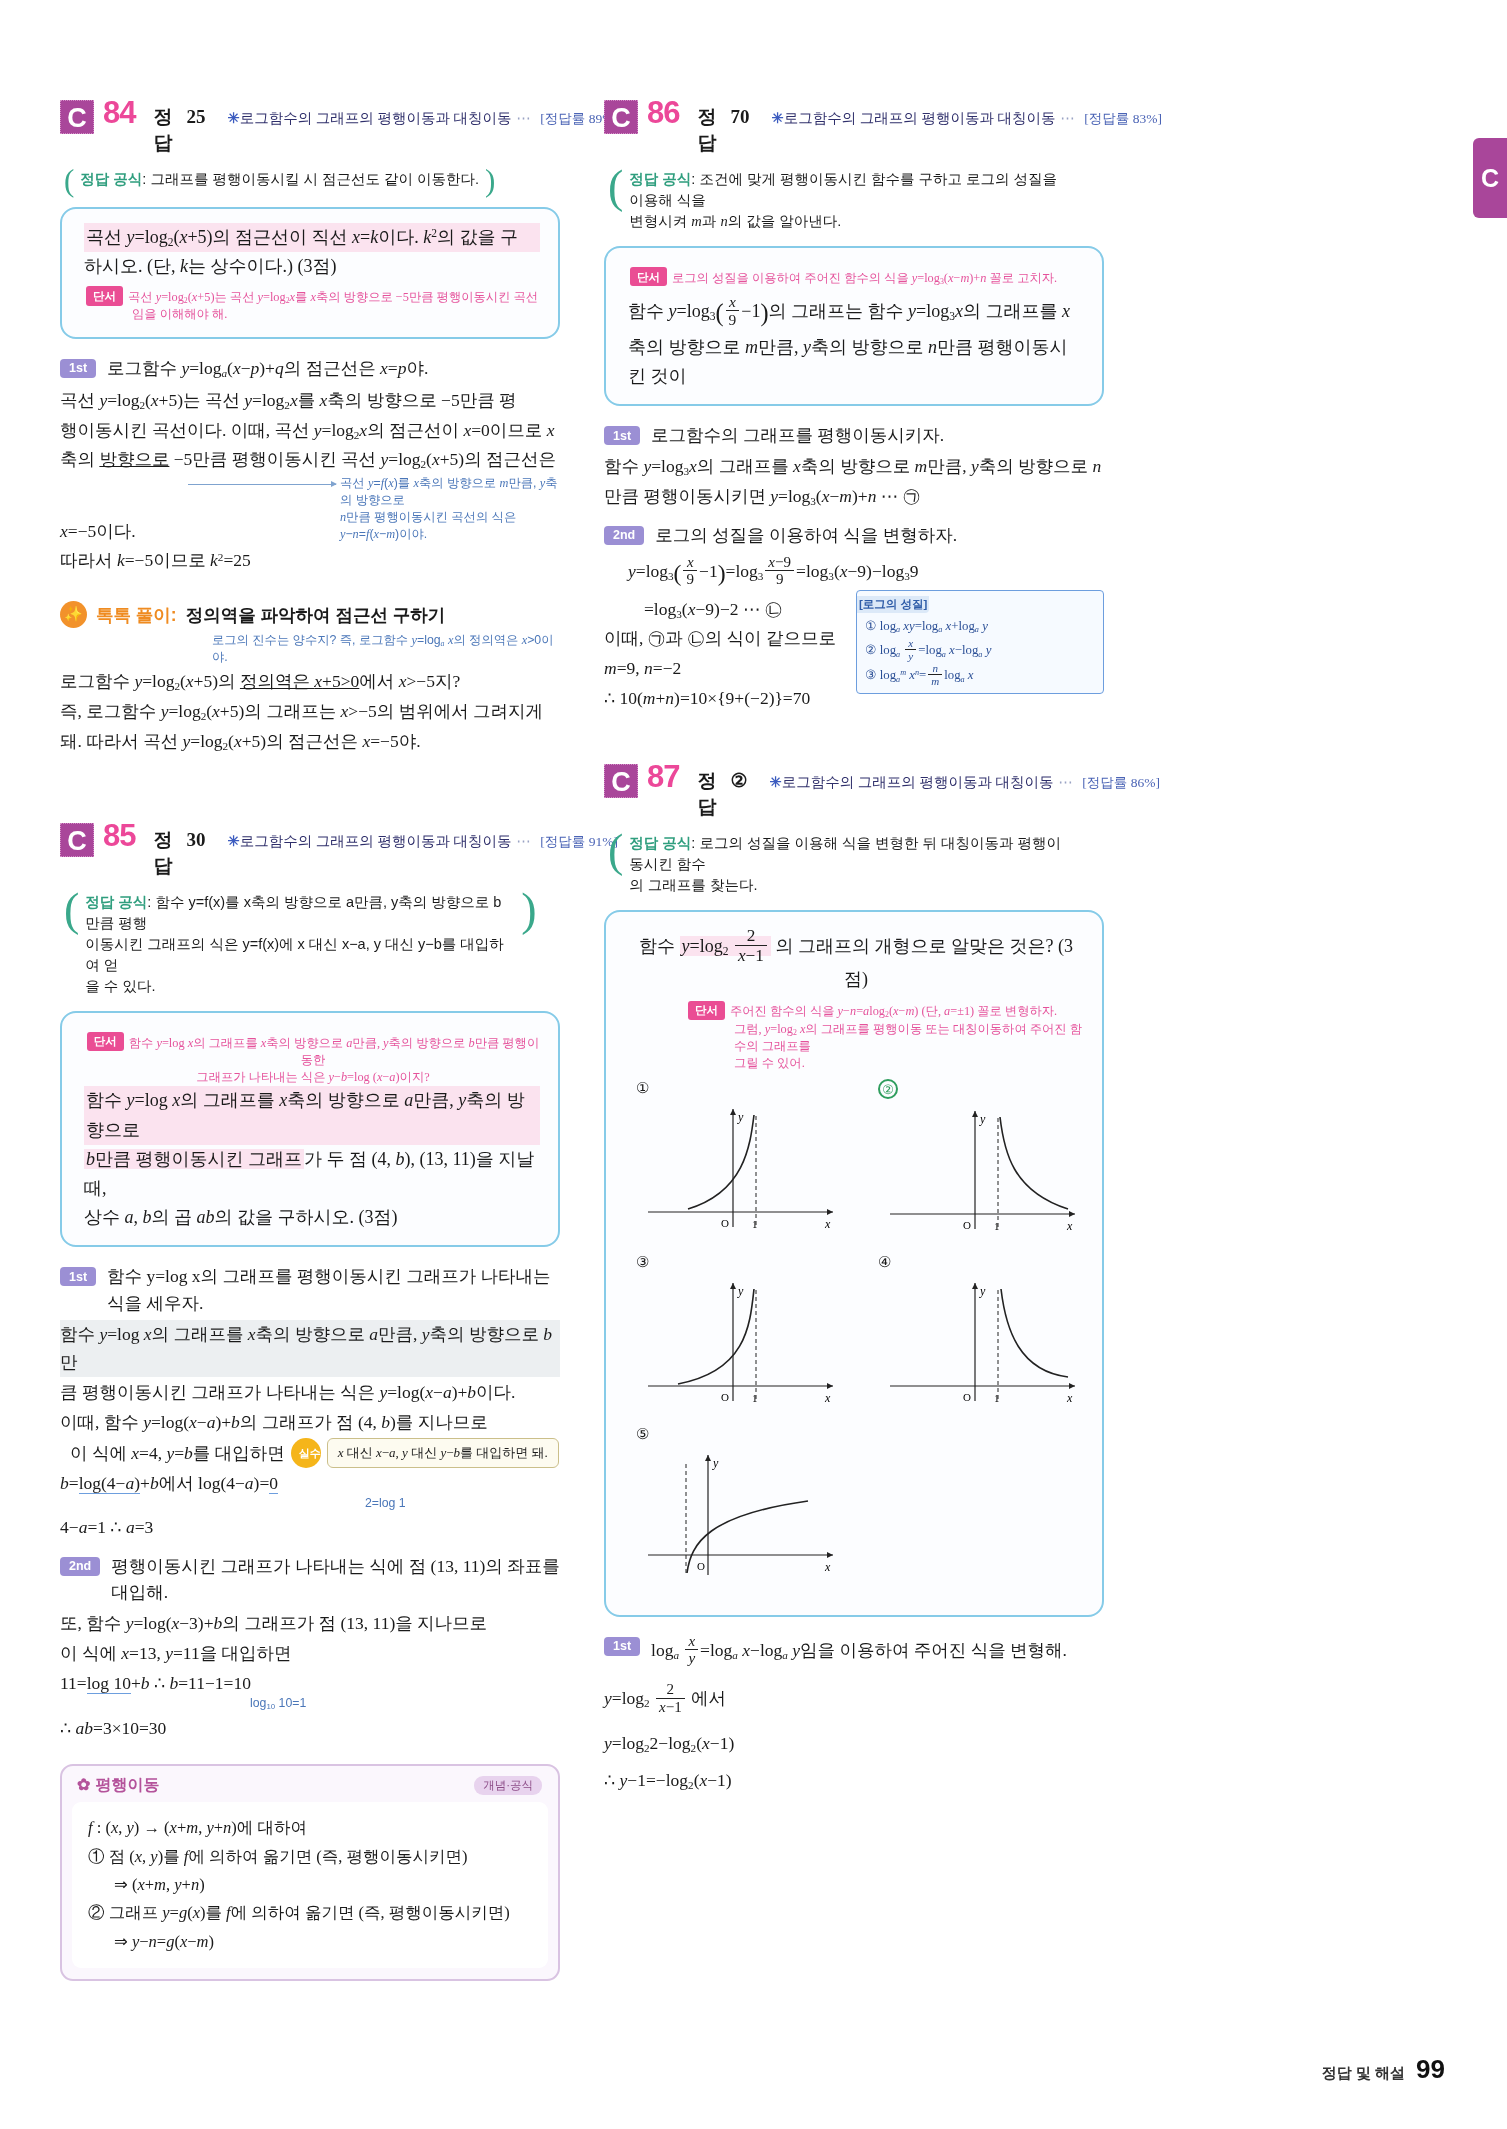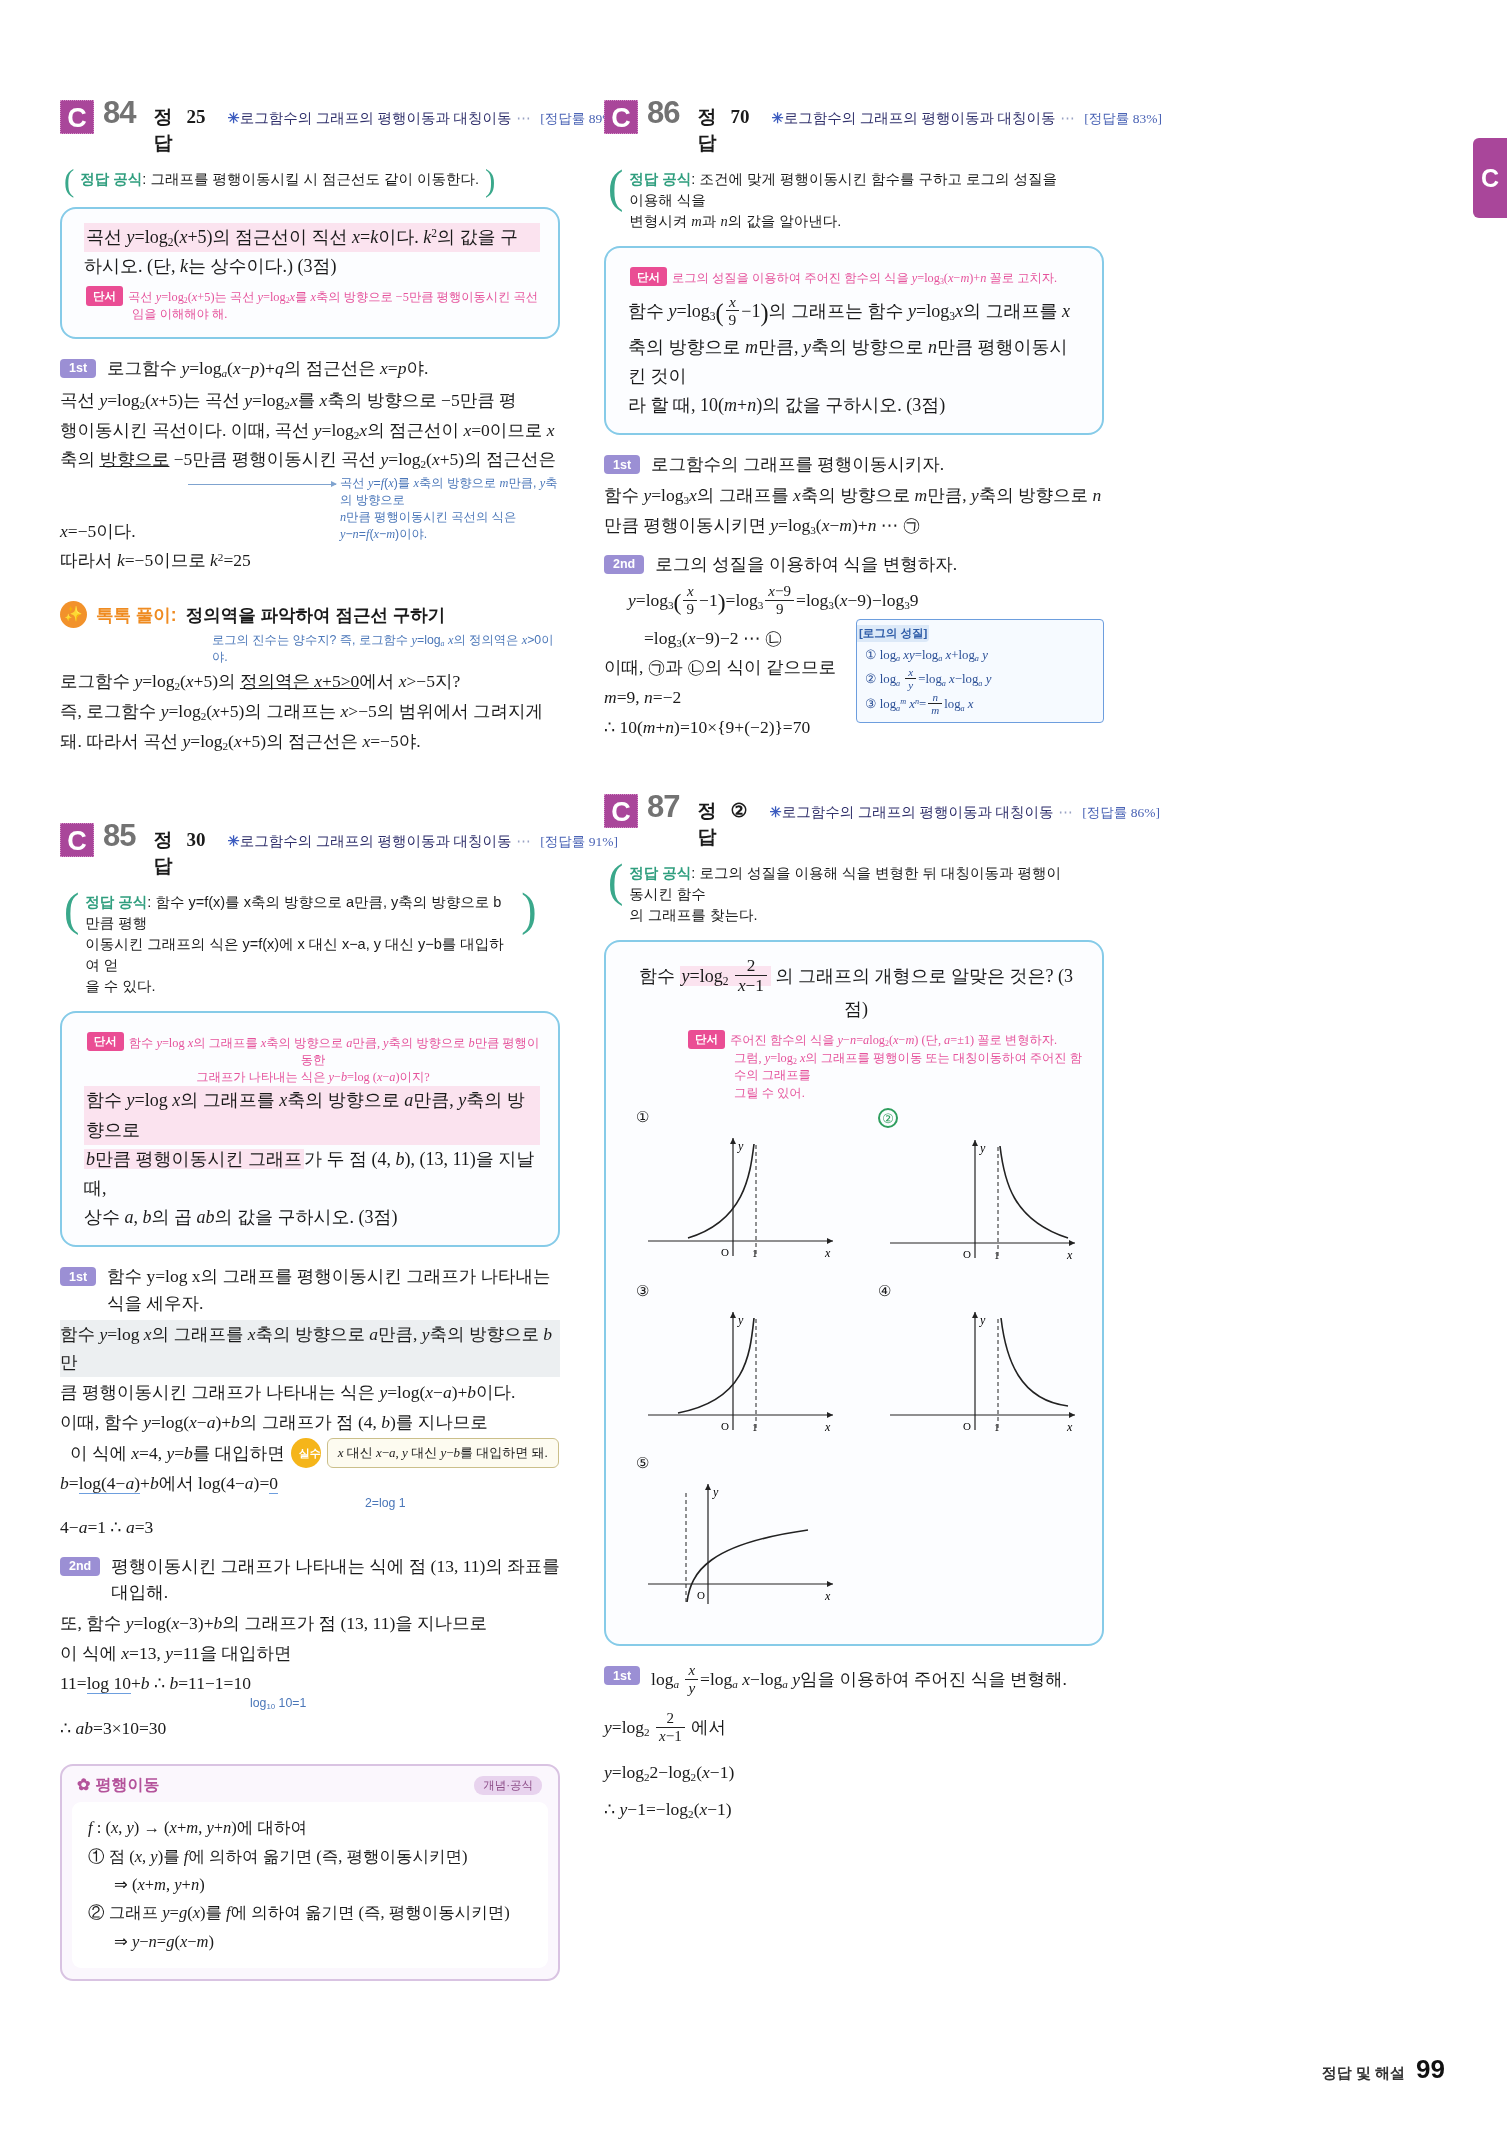--- a/index.html
+++ b/index.html
@@ -22,21 +22,21 @@
   
   .prob-head { display:flex; align-items:baseline; gap:9px; margin-bottom:13px; }
   .cbadge {
     width:34px; height:34px; background:#a9469a;
     color:#fff; font-family:"Liberation Sans", sans-serif;
     font-weight:bold; font-size:27px; line-height:34px;
     text-align:center; border:1px dotted #d48fc8;
     flex:none; position:relative; top:4px;
   }
   .pnum { font-family:"Liberation Sans", sans-serif; font-weight:bold;
-          font-size:31px; color:#737373; letter-spacing:-1px; }
+          font-size:31px; color:#ec4899; letter-spacing:-1px; }
   .answord { font-family:"Liberation Sans", sans-serif; font-weight:bold;
              font-size:19px; color:#1a1a1a; margin-left:9px; }
   .ansval { font-family:"Liberation Serif", serif; font-weight:bold;
             font-size:19px; margin-left:5px; }
   .topic { font-size:14.5px; color:#2f2f6b; margin-left:13px; white-space:nowrap;}
   .topic .star { color:#3b5bbf; font-weight:bold; }
   .rate { font-size:13.5px; color:#4a63b5; margin-left:4px; white-space:nowrap; }
   .dots { color:#9aa3c4; letter-spacing:1px; }
 
   
@@ -334,21 +334,20 @@
             <div>변형시켜 <i>m</i>과 <i>n</i>의 값을 알아낸다.</div>
           </div>
         </div>
 
         <div class="qbox">
           <div class="hint">
             <span class="hint-badge">단서</span><span class="hint-in">로그의 성질을 이용하여 주어진 함수의 식을 <i>y</i>=log<sub>3</sub>(<i>x</i>−<i>m</i>)+<i>n</i> 꼴로 고치자.</span>
           </div>
           <div class="qline" style="margin-top:6px;">함수 <i>y</i>=log<sub>3</sub><span class="par">(</span><span class="frac"><span class="num"><i>x</i></span><span class="den">9</span></span>−1<span class="par">)</span>의 그래프는 함수 <i>y</i>=log<sub>3</sub><i>x</i>의 그래프를 <i>x</i></div>
           <div class="qline">축의 방향으로 <i>m</i>만큼, <i>y</i>축의 방향으로 <i>n</i>만큼 평행이동시킨 것이</div>
-          <div class="qline">라 할 때, 10(<i>m</i>+<i>n</i>)의 값을 구하시오. (3점)</div>
         </div>
 
         <div class="step">
           <span class="step-badge">1st</span>
           <span class="step-txt">로그함수의 그래프를 평행이동시키자.</span>
         </div>
 
         <div class="body-line">함수 <i>y</i>=log<sub>3</sub><i>x</i>의 그래프를 <i>x</i>축의 방향으로 <i>m</i>만큼, <i>y</i>축의 방향으로 <i>n</i></div>
         <div class="body-line">만큼 평행이동시키면 <i>y</i>=log<sub>3</sub>(<i>x</i>−<i>m</i>)+<i>n</i> ⋯ ㉠</div>
 

